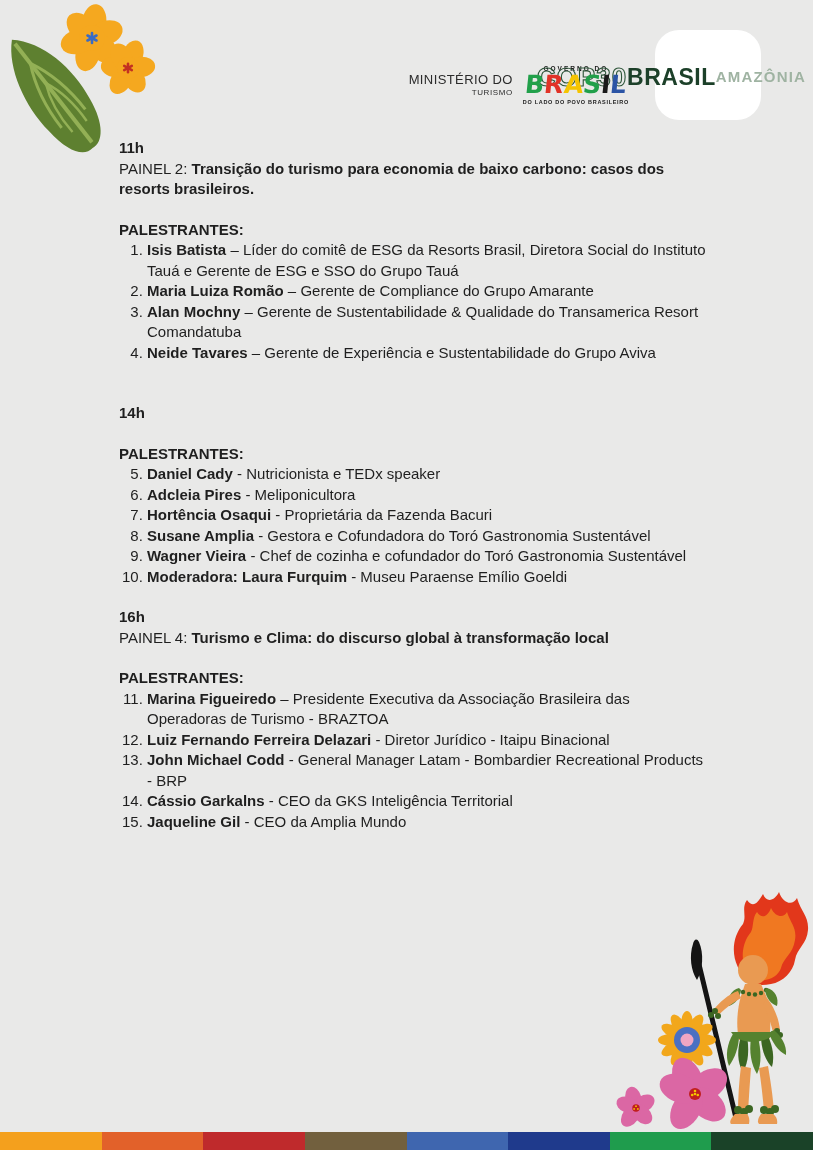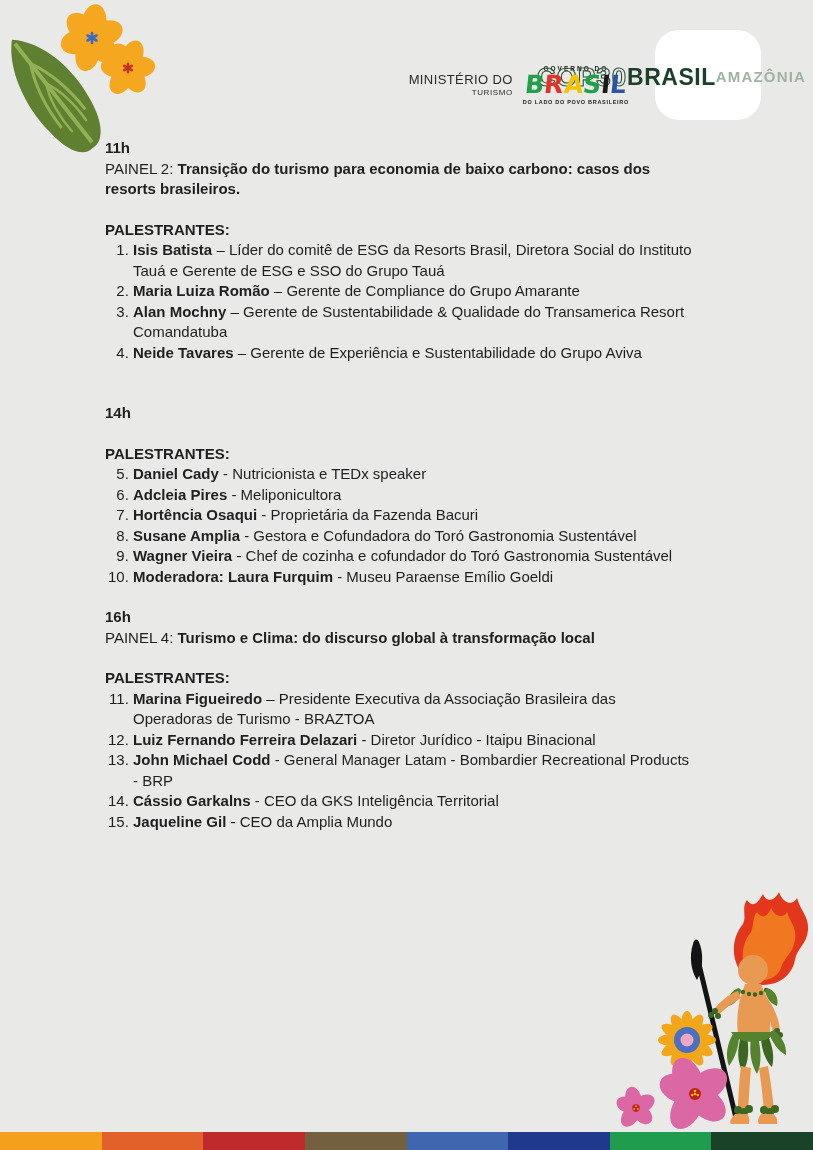--- a/index.html
+++ b/index.html
@@ -34,21 +34,21 @@
   }
   .cop30-line1 {
     font-size: 26px; font-weight: 600; line-height: 1; letter-spacing: 1px;
     color: transparent; -webkit-text-stroke: 1.1px #2C5438;
   }
   .cop30-line2 { font-size: 23px; font-weight: 800; line-height: 1.05; color: #1C4029; letter-spacing: .5px; }
   .cop30-line3 { font-size: 15px; font-weight: 800; line-height: 1.2; color: #9FB3A2; letter-spacing: 1.2px; }
   .cop30-line4 { font-size: 14px; font-weight: 700; letter-spacing: 2.4px; color: #2C5438; margin-top: 3px; padding-left: 12px; }
 
   
-  .content { position: absolute; left: 105px; top: 138px; width: 618px; font-size: 15px; line-height: 20.5px; }
+  .content { position: absolute; left: 119px; top: 138px; width: 618px; font-size: 15px; line-height: 20.5px; }
   .session:nth-of-type(2) { margin-top: 40px; }
   .session:nth-of-type(3) { margin-top: 20px; }
   .session-time { font-weight: 700; }
   .panel-line { white-space: pre-line; }
   .panel-title { font-weight: 700; }
   .speakers-heading { font-weight: 700; margin-top: 20px; }
   ol.speakers { margin: 0; padding-left: 28px; list-style-position: outside; }
   ol.speakers li { white-space: pre-line; }
   ol.speakers li b { font-weight: 700; }
 

